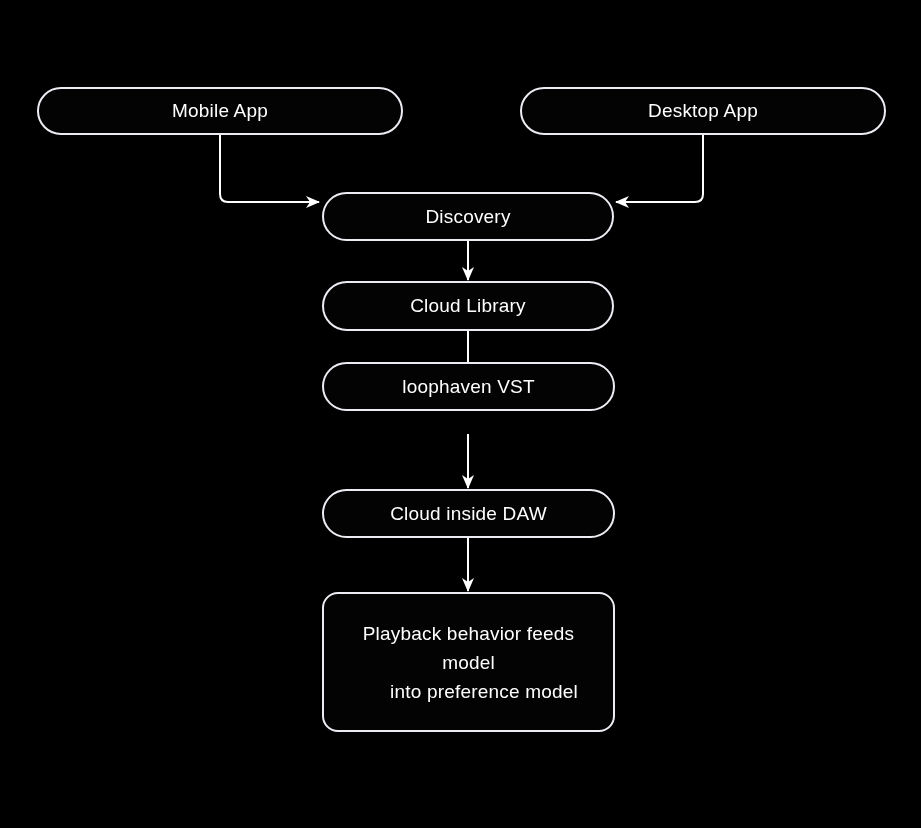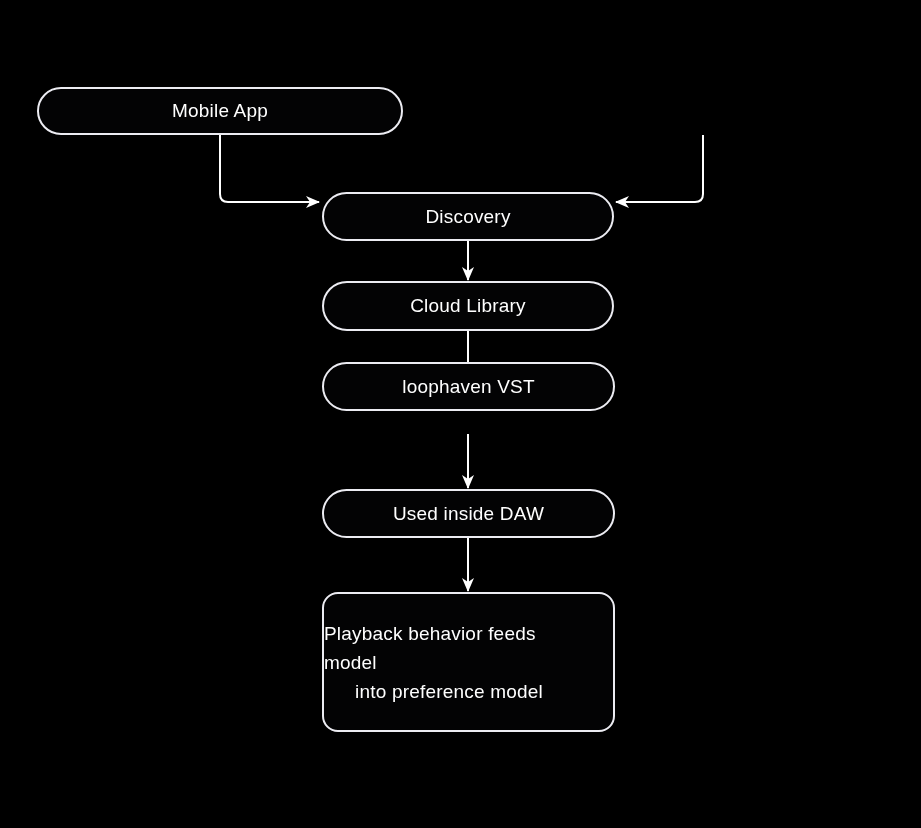--- a/index.html
+++ b/index.html
@@ -26,20 +26,21 @@
     box-sizing: border-box;
     background: #030304;
     border: 2px solid #ececf2;
     color: #ffffff;
     display: flex;
     flex-direction: column;
     align-items: center;
     justify-content: center;
     font-size: 19px;
     line-height: 1.45;
+    text-align: center;
     letter-spacing: 0.2px;
   }
   .pill { border-radius: 25px; }
   .rect { border-radius: 16px; }
 
   #n-mobile    { left: 37px;  top: 87px;  width: 366px; height: 48px; }
   #n-desktop   { left: 520px; top: 87px;  width: 366px; height: 48px; }
   #n-discovery { left: 322px; top: 192px; width: 292px; height: 49px; }
   #n-cloud     { left: 322px; top: 281px; width: 292px; height: 50px; }
   #n-vst       { left: 322px; top: 362px; width: 293px; height: 49px; }
@@ -67,35 +68,38 @@
       <path d="M468,331 L468,384" marker-end="url(#ah)"></path>
       <path d="M468,434 L468,488" marker-end="url(#ah)"></path>
       <path d="M468,538 L468,591" marker-end="url(#ah)"></path>
     </g>
   </svg>
 
   <div class="node pill" id="n-mobile">
     <span>Mobile App</span>
   </div>
 
+  <div class="node pill" id="n-desktop">
+    <span>Desktop App</span>
+  </div>
 
   <div class="node pill" id="n-discovery">
     <span>Discovery</span>
   </div>
 
   <div class="node pill" id="n-cloud">
     <span>Cloud Library</span>
   </div>
 
   <div class="node pill" id="n-vst">
     <span>loophaven VST</span>
   </div>
 
   <div class="node pill" id="n-daw">
-    <span>Used inside DAW</span>
+    <span>Cloud inside DAW</span>
   </div>
 
   <div class="node rect" id="n-feedback">
     <div class="node-line">Playback behavior feeds</div>
     <div class="node-line">model</div>
     <div class="node-line indent-line">into preference model</div>
   </div>
 
 </div>
 

